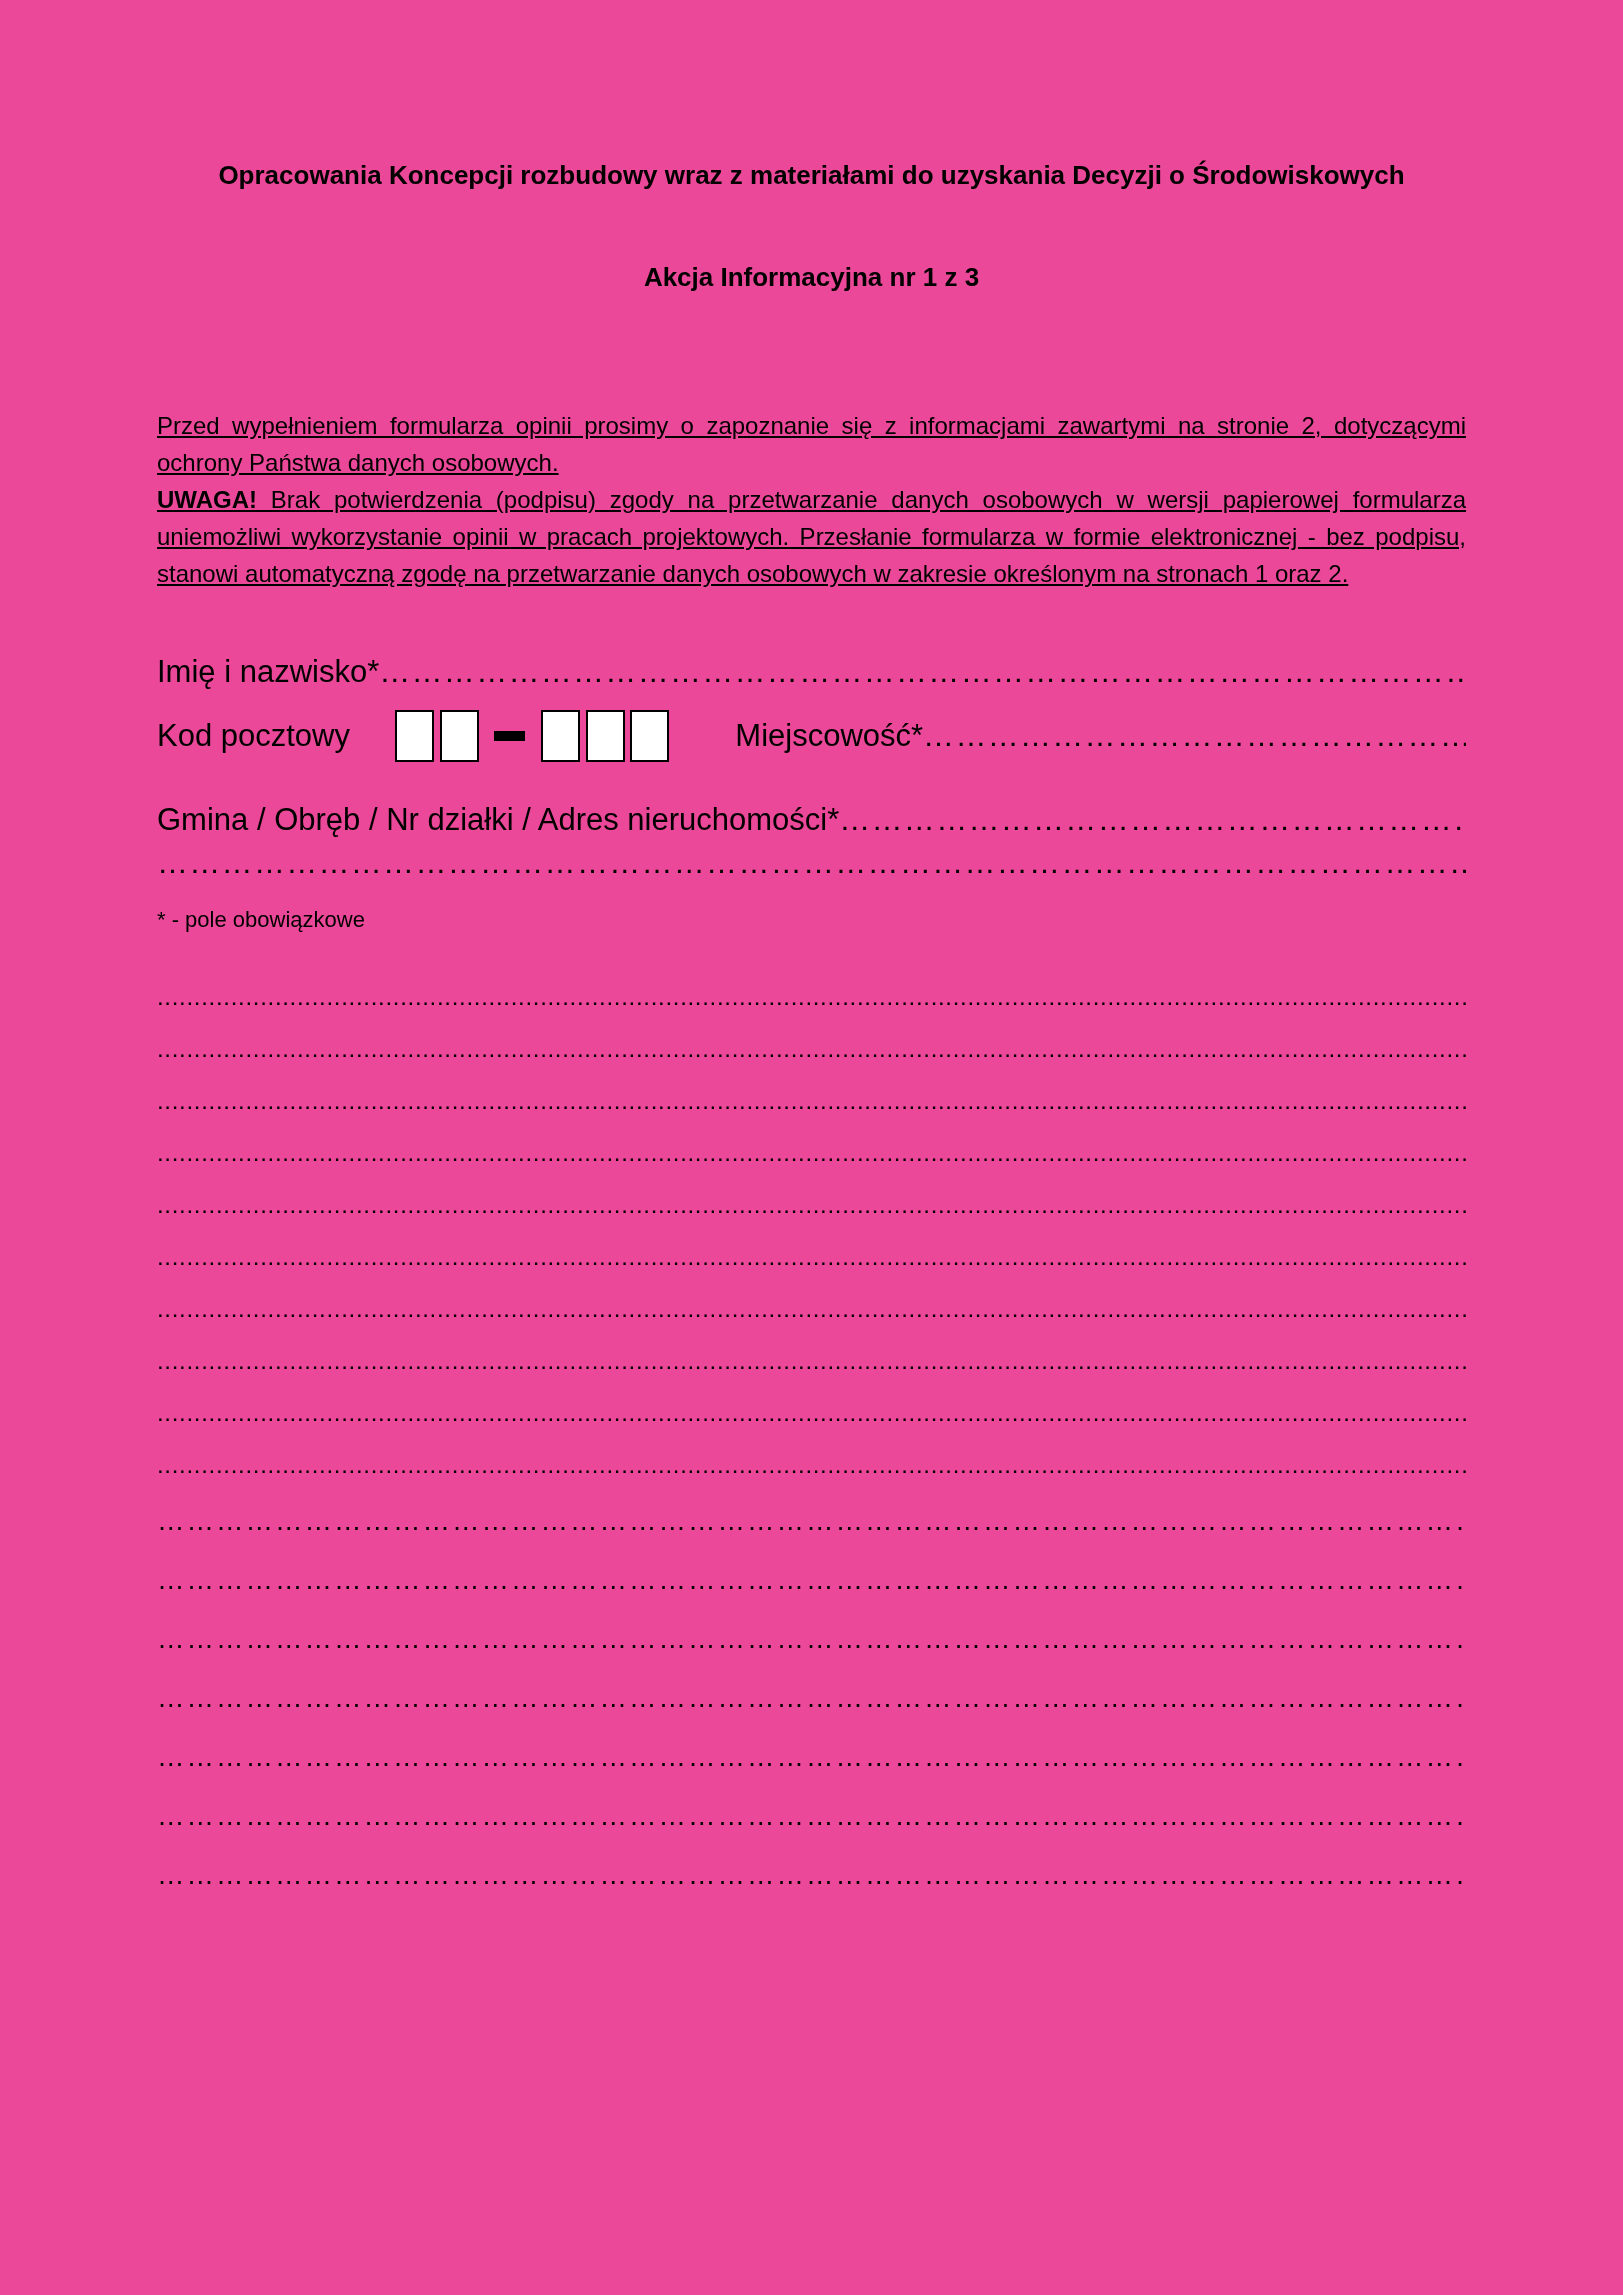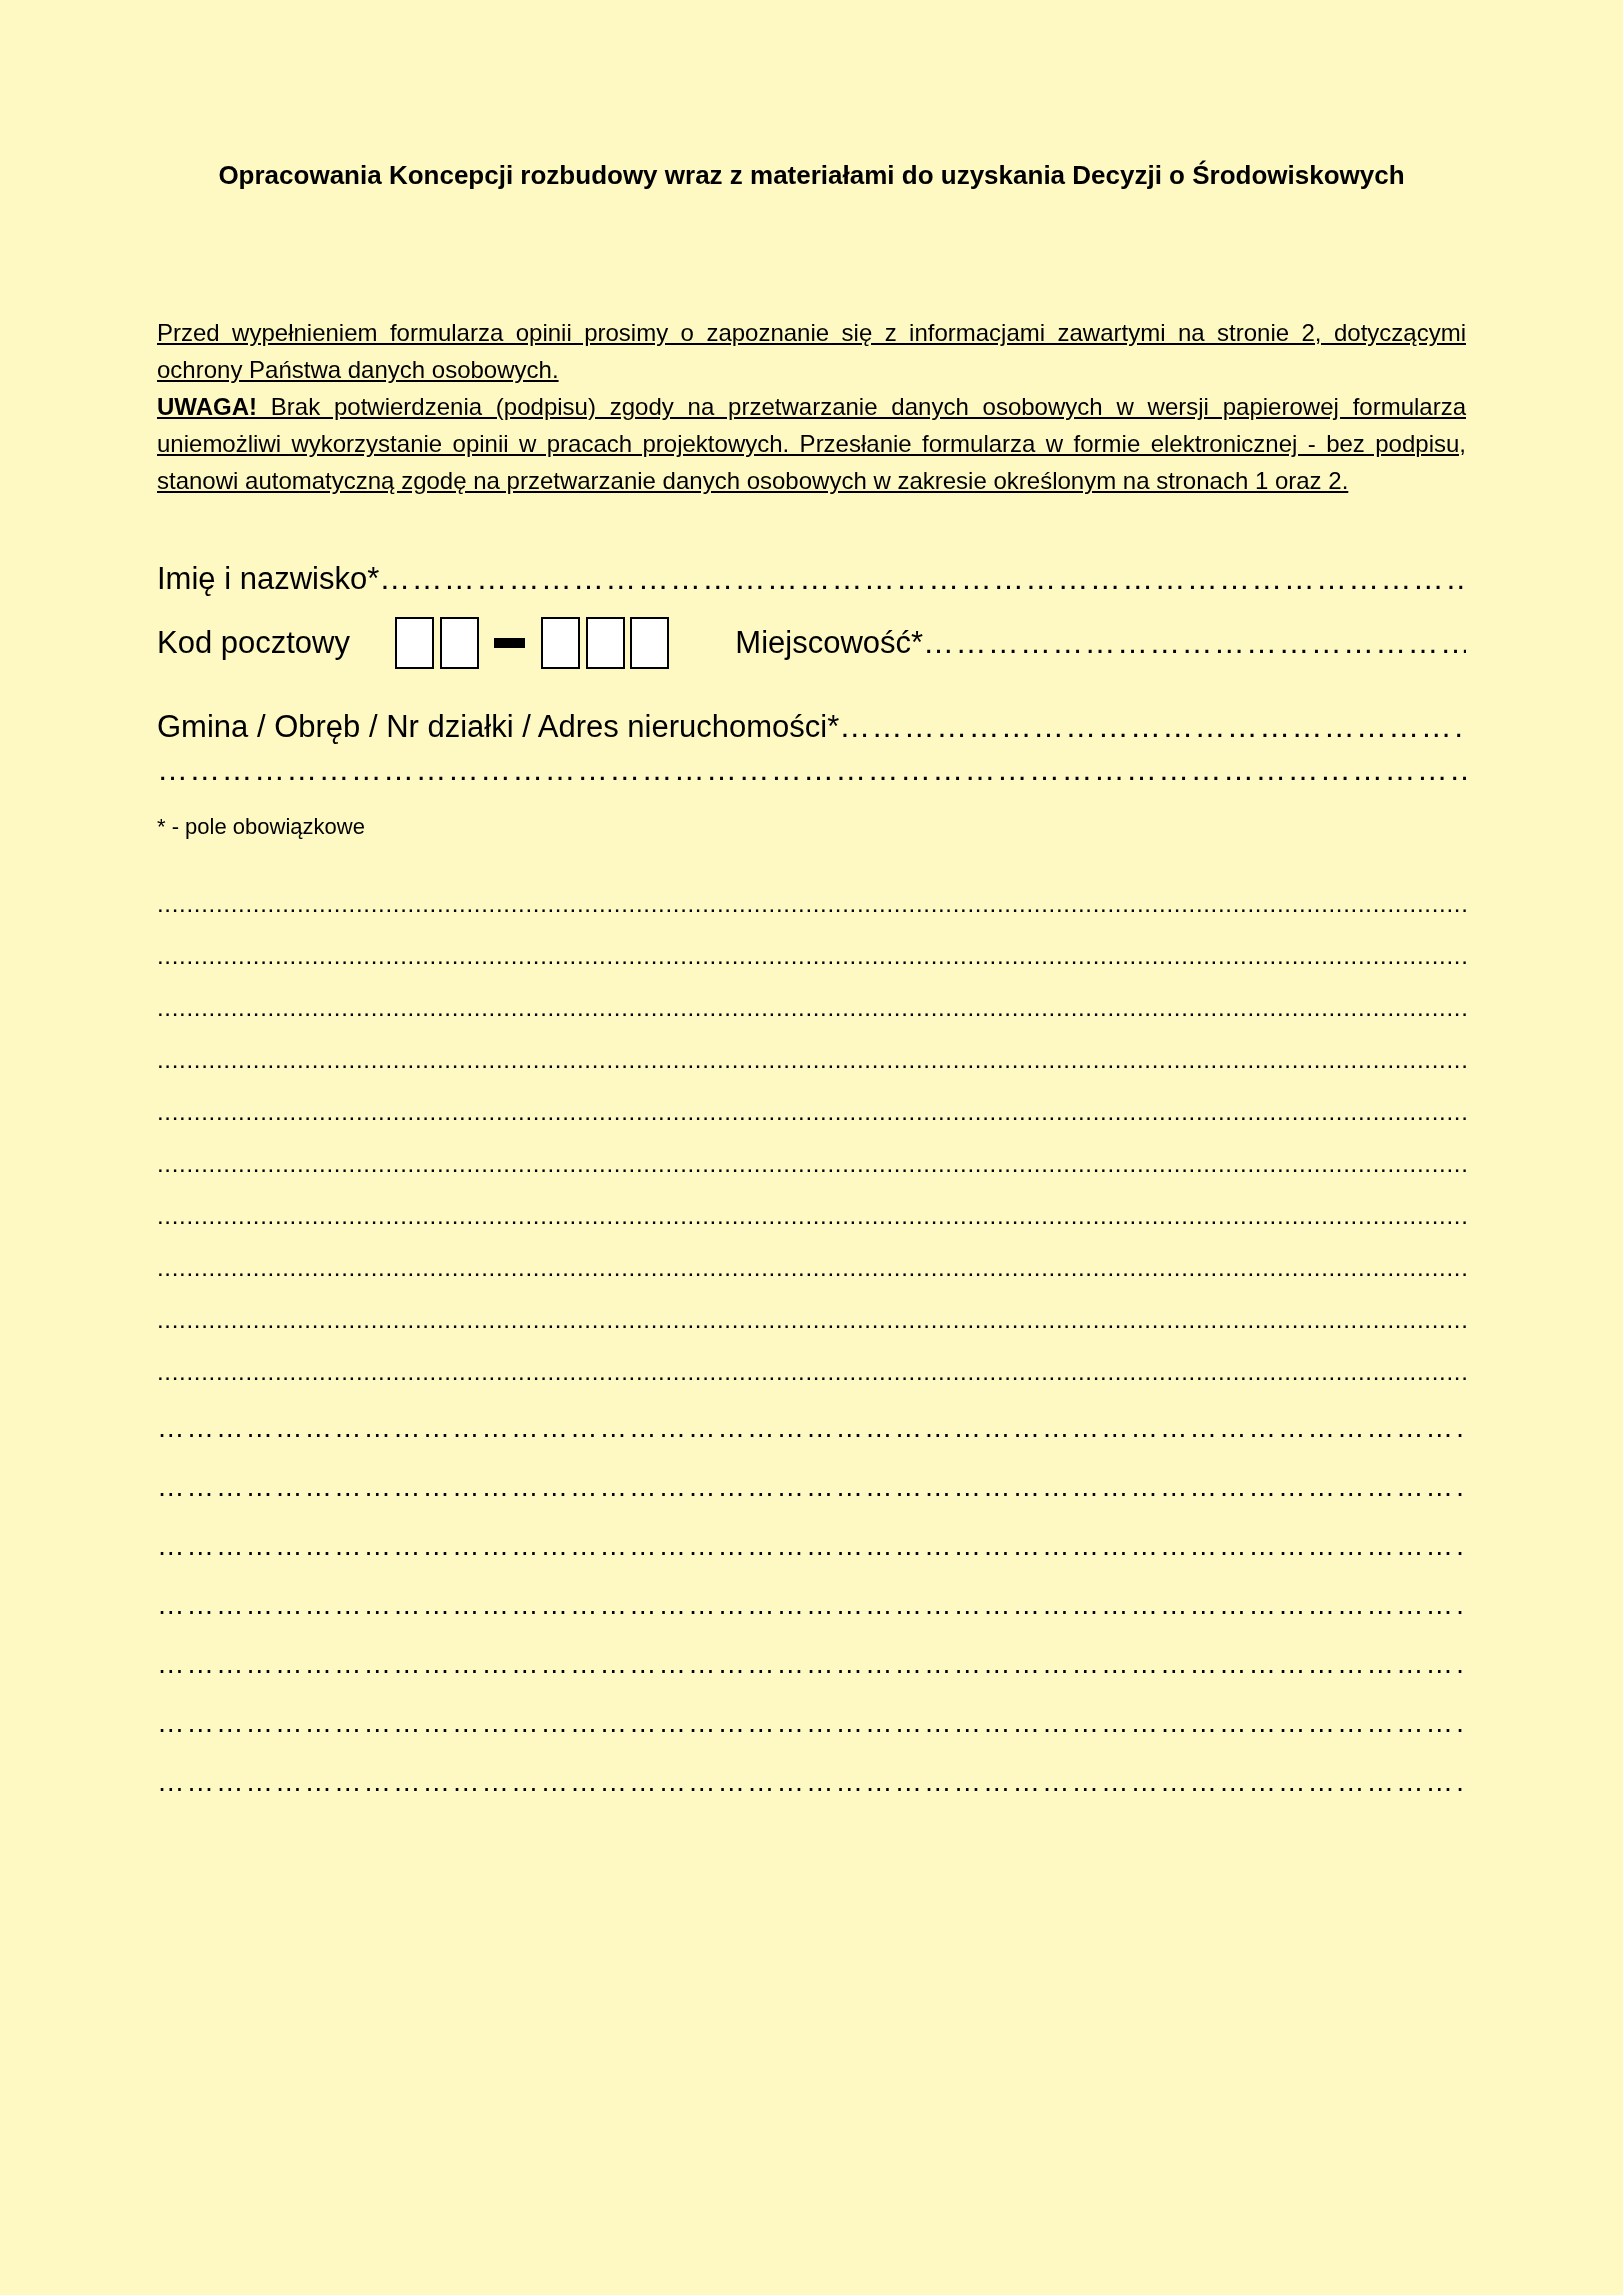--- a/index.html
+++ b/index.html
@@ -1,21 +1,21 @@
 <!DOCTYPE html>
 <html style="font-size:10.5px"><head>
 <meta charset="utf-8">
 <style>
   * { box-sizing: border-box; }
   html, body { margin: 0; padding: 0; background: #ffffff; }
   .page {
     position: relative;
     width: 1623px;
     height: 2295px;
-    background: #fef9c3;
+    background: #ec4899;
     color: #000000;
     font-family: "Liberation Sans", sans-serif;
     padding: 149px 157px 0 157px;
     overflow: hidden;
   }
   .title { font-size: 26px; font-weight: bold; text-align: center; line-height: 52px; }
   .subtitle { font-size: 26px; font-weight: bold; text-align: center; margin-top: 60px; line-height: 33px; }
   .intro { margin-top: 113px; font-size: 24px; line-height: 37px; text-align: justify; text-decoration: underline; }
   .intro p { margin: 0; }
   .intro .bold { font-weight: bold; }
@@ -65,20 +65,21 @@
 </style>
 </head>
 <body>
 
 <div class="page">
 
   <div class="title">
     <div>Opracowania Koncepcji rozbudowy wraz z materiałami do uzyskania Decyzji o Środowiskowych</div>
   </div>
 
+  <div class="subtitle">Akcja Informacyjna nr 1 z 3</div>
 
   <div class="intro">
     <p>Przed wypełnieniem formularza opinii prosimy o zapoznanie się z informacjami zawartymi na stronie 2, dotyczącymi ochrony Państwa danych osobowych.</p>
     <p><span class="bold">UWAGA!</span><span> Brak potwierdzenia (podpisu) zgody na przetwarzanie danych osobowych w wersji papierowej formularza uniemożliwi wykorzystanie opinii w pracach projektowych. Przesłanie formularza w formie elektronicznej - bez podpisu, stanowi automatyczną zgodę na przetwarzanie danych osobowych w zakresie określonym na stronach 1 oraz 2.</span></p>
   </div>
 
   <div class="form-row name-row">
     <span>Imię i nazwisko*</span>
       <span class="dots">…………………………………………………………………………………………………………………………………………………………………………………………</span>
   </div>

